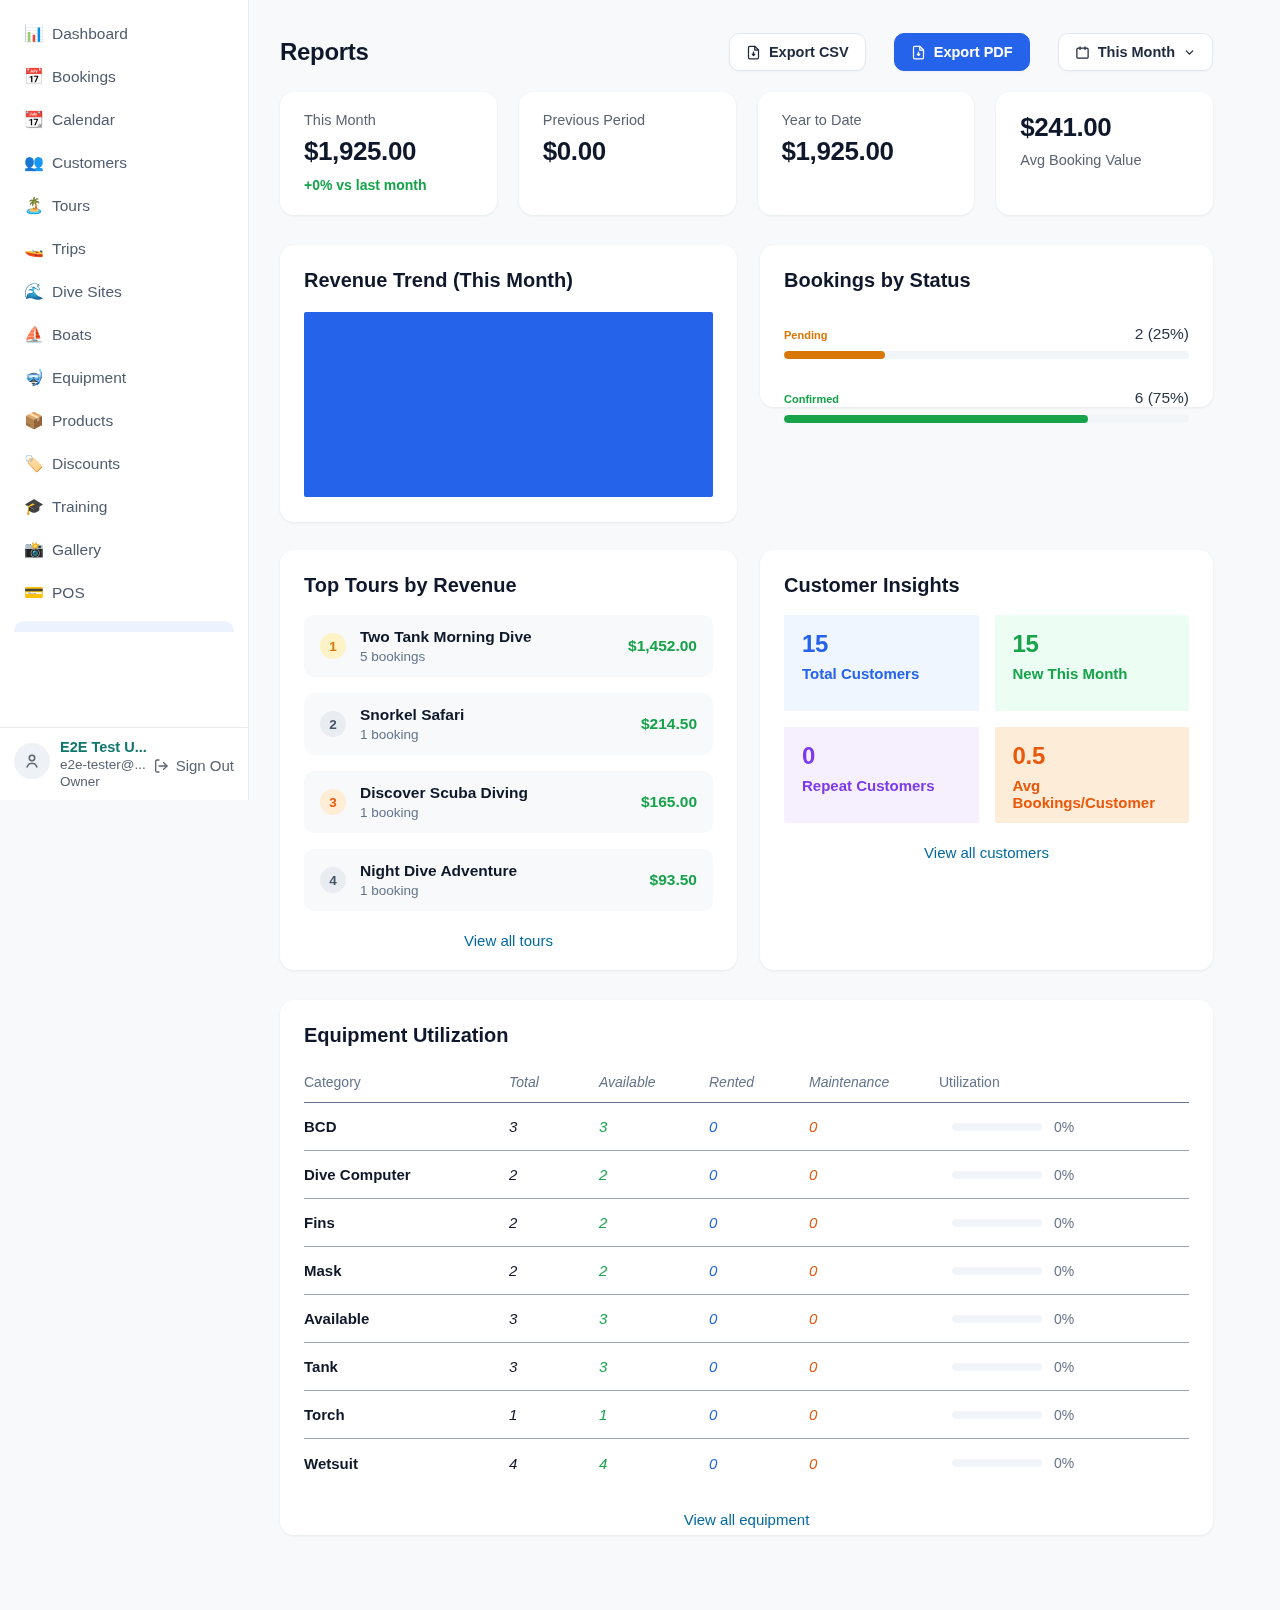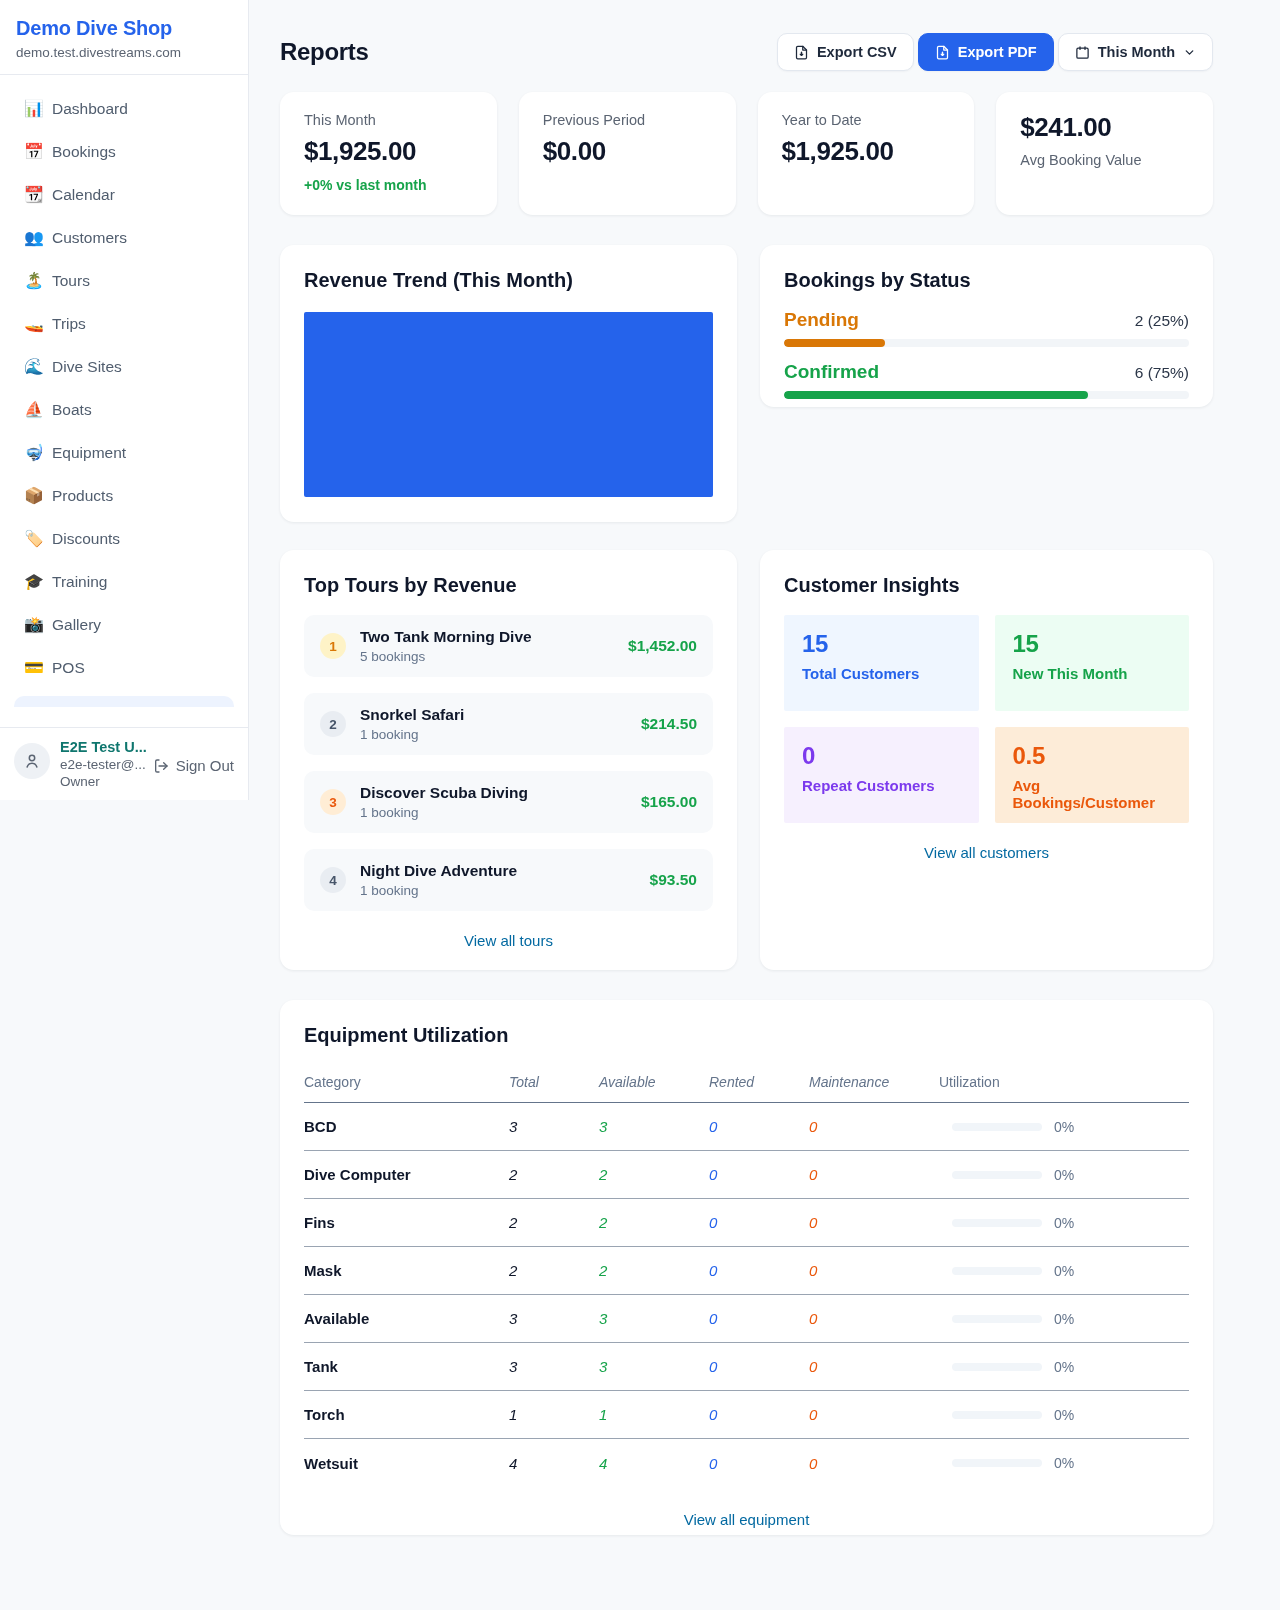--- a/index.html
+++ b/index.html
@@ -45,21 +45,21 @@
   .user-email { font-size: 13.5px; color: #5B6472; margin-top: 2px; white-space: nowrap; }
   .user-role { font-size: 13.5px; color: #5B6472; margin-top: 2px; }
   .signout {
     display: flex; align-items: center; gap: 7px; color: #5B6472;
     font-size: 15px; cursor: pointer; margin-top: 18px; flex: 0 0 auto;
   }
   
   .main { position: absolute; left: 280px; top: 0; width: 933px; padding-top: 33px; }
   .page-header { display: flex; align-items: center; justify-content: space-between; height: 38px; }
   .page-title { font-size: 24px; font-weight: 800; color: #0F172A; letter-spacing: -0.3px; }
-  .header-actions { display: flex; gap: 4px; justify-content: flex-end; }
+  .header-actions { display: flex; gap: 28px; justify-content: flex-end; }
   .btn {
     display: flex; align-items: center; gap: 8px; height: 38px; padding: 0 16px;
     background: #fff; border: 1px solid #E3E8EF; border-radius: 10px;
     font-size: 14.5px; font-weight: 700; color: #1E293B; cursor: pointer;
     box-shadow: 0 1px 2px rgba(15,23,42,0.04);
     font-family: "Liberation Sans", sans-serif;
   }
   .btn-primary { background: #2563EB; border-color: #2563EB; color: #fff; }
   .btn svg { flex: 0 0 auto; }
   
@@ -75,21 +75,21 @@
   .stat-card.value-first .stat-label { margin-top: 9px; }
   
   .row { display: flex; gap: 23px; align-items: flex-start; }
   .charts-row { margin-top: 30px; }
   .card-title { font-size: 20px; font-weight: 700; color: #0F172A; }
   .revenue-card { width: 457px; height: 277px; padding: 24px; }
   .revenue-bar { margin-top: 20px; height: 185px; background: #2563EB; border-radius: 2px; }
   .status-card { width: 453px; height: 162px; padding: 24px; }
   .status-rows { margin-top: 17px; display: flex; flex-direction: column; gap: 14px; }
   .status-top { display: flex; justify-content: space-between; align-items: baseline; }
-  .status-name { font-size: 19px; font-weight: 700; }
+  .status-name { font-size: 11px; font-weight: 700; margin-top: 20px; }
   .status-count { font-size: 15.5px; color: #2B3648; }
   .status-track { margin-top: 8px; height: 8px; border-radius: 4px; background: #F2F5F8; overflow: hidden; }
   .status-fill { height: 100%; border-radius: 4px; }
   
   .lists-row { margin-top: 28px; }
   .tours-card { width: 457px; height: 420px; padding: 24px; }
   .tour-list { margin-top: 18px; display: flex; flex-direction: column; gap: 16px; }
   .tour-row {
     height: 62px; background: #F7F9FB; border-radius: 10px;
     display: flex; align-items: center; padding: 0 16px;
@@ -128,24 +128,20 @@
   .eq-cat { font-weight: 700; color: #0F172A; }
   .util-cell { display: flex; align-items: center; gap: 12px; padding-left: 13px; }
   .util-track { width: 90px; height: 8px; border-radius: 4px; background: #F1F5F9; }
   .util-label { font-size: 14px; color: #64748B; }
   .eq-link { margin-top: 24px; text-align: center; }
 </style>
 </head>
 <body>
 
 <aside class="sidebar">
-  <div class="brand">
-    <div class="brand-title">Demo Dive Shop</div>
-    <div class="brand-domain">demo.test.divestreams.com</div>
-  </div>
   <nav class="nav" id="nav">
       <div class="nav-item">
         <span class="nav-icon">📊</span>
         <span class="nav-label">Dashboard</span>
       </div>
       <div class="nav-item">
         <span class="nav-icon">📅</span>
         <span class="nav-label">Bookings</span>
       </div>
       <div class="nav-item">

